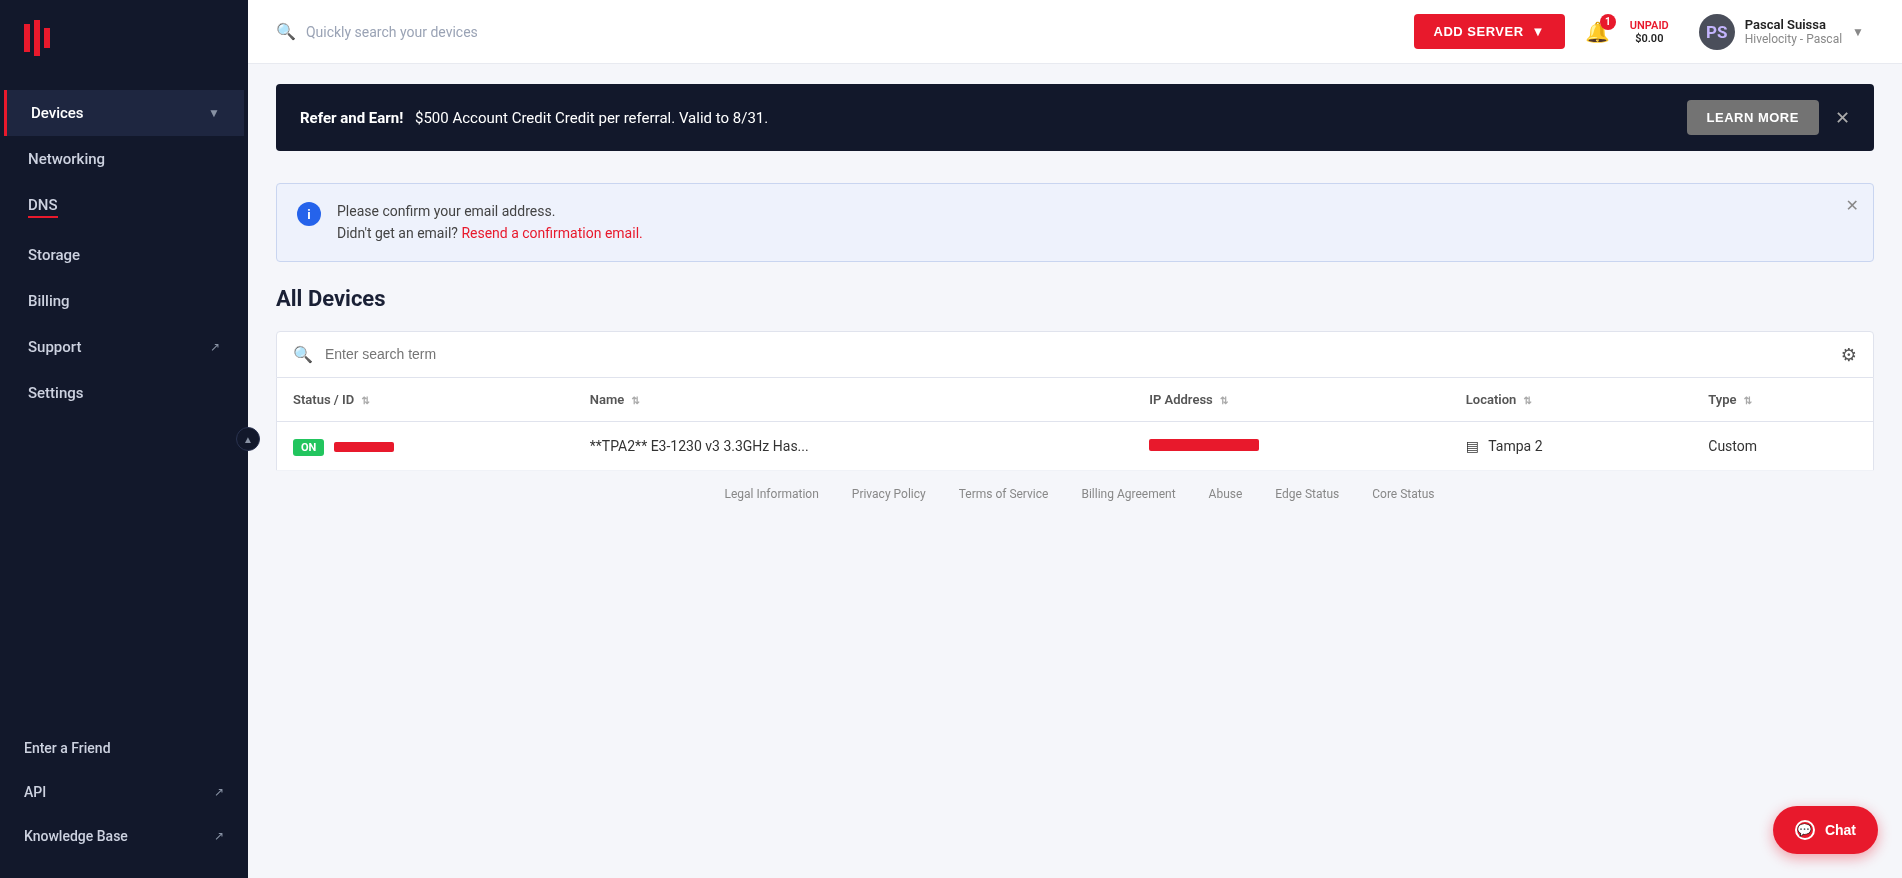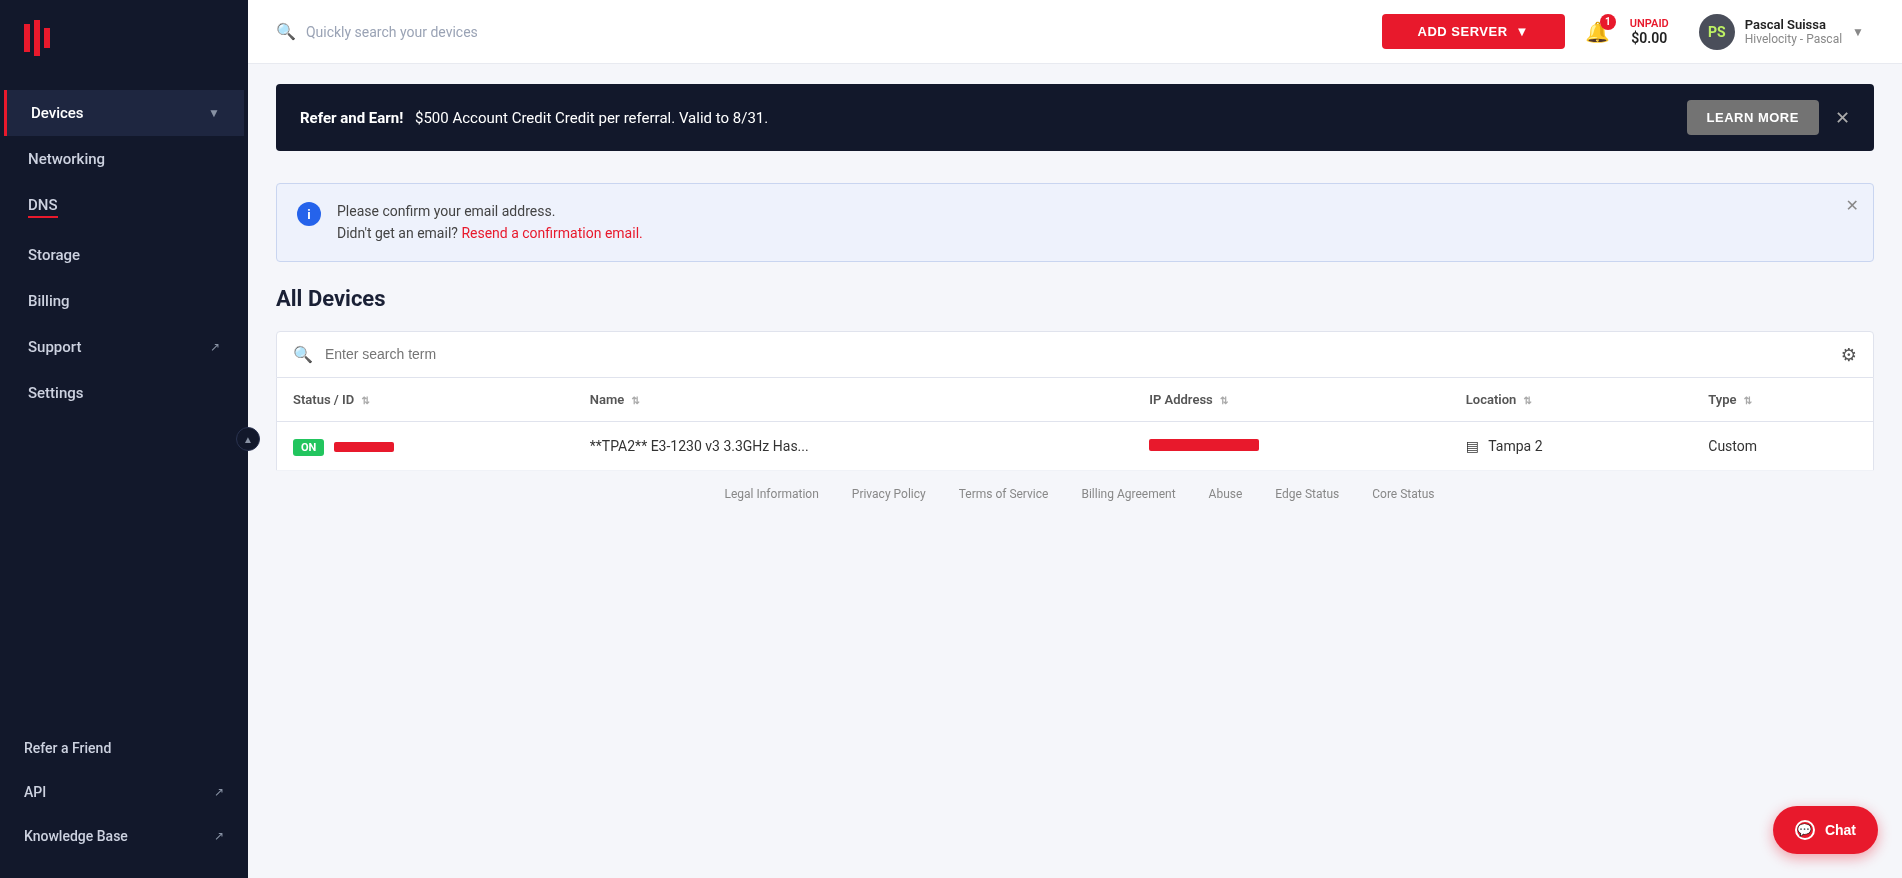--- a/index.html
+++ b/index.html
@@ -118,21 +118,21 @@
     .search-icon-header { color: #9aa3b5; font-size: 16px; }
     .header-right {
       display: flex;
       align-items: center;
       gap: 20px;
     }
     .add-server-btn {
       background: #e8192c;
       color: #fff;
       border: none;
-      padding: 10px 36px;
+      padding: 10px 20px;
       border-radius: 4px;
       font-size: 13px;
       font-weight: 700;
       cursor: pointer;
       display: flex;
       align-items: center;
       gap: 8px;
       letter-spacing: 0.5px;
     }
     .notification-bell {
@@ -155,39 +155,39 @@
       align-items: center;
       justify-content: center;
       font-weight: bold;
     }
     .billing-info {
       text-align: center;
       font-size: 11px;
       color: #555;
     }
     .billing-status { font-size: 11px; color: #e8192c; font-weight: 600; text-transform: uppercase; }
-    .billing-amount { font-size: 14px; font-weight: 600; color: #222; }
+    .billing-amount { font-size: 11px; font-weight: 600; color: #222; }
     .user-avatar-btn {
       display: flex;
       align-items: center;
       gap: 10px;
       cursor: pointer;
       padding: 6px 10px;
       border-radius: 6px;
     }
     .avatar {
       width: 36px;
       height: 36px;
       border-radius: 50%;
       background: #4a4e5a;
-      color: #bef264;
+      color: #c4b5fd;
       display: flex;
       align-items: center;
       justify-content: center;
-      font-size: 14px;
+      font-size: 17px;
       font-weight: 700;
     }
     .user-info { font-size: 13px; }
     .user-name { font-weight: 600; color: #222; }
     .user-org { color: #888; font-size: 12px; }
     .user-chevron { color: #888; font-size: 12px; }
 
     
     .page-body {
       padding: 0 28px 40px;
@@ -440,21 +440,21 @@
       <span class="external-icon">↗</span>
     </div>
 
     <div class="nav-item">
       <span>Settings</span>
     </div>
   </nav>
 
   <div class="sidebar-bottom">
     <div class="nav-item">
-      <span>Refer a Friend</span>
+      <span>Enter a Friend</span>
     </div>
     <div class="nav-item">
       <span class="nav-item-left">
         <span>API</span>
       </span>
       <span class="external-icon">↗</span>
     </div>
     <div class="nav-item">
       <span class="nav-item-left">
         <span>Knowledge Base</span>

